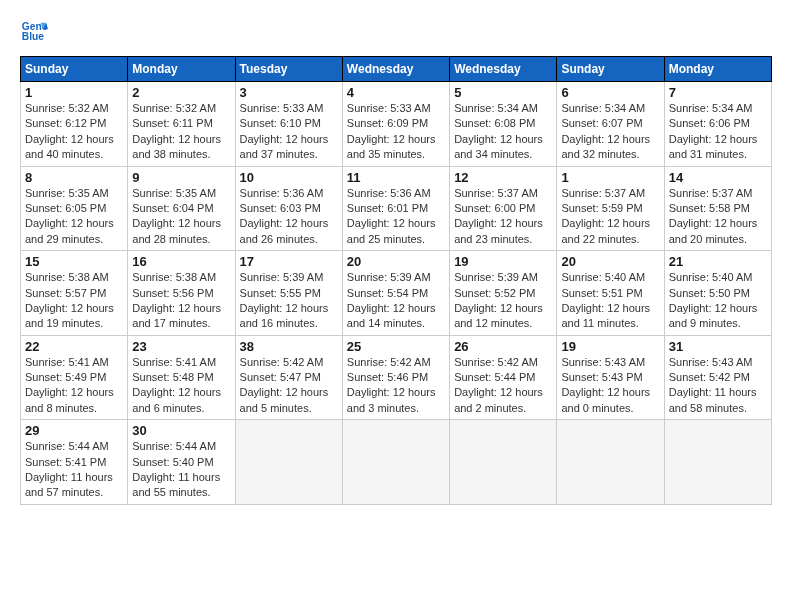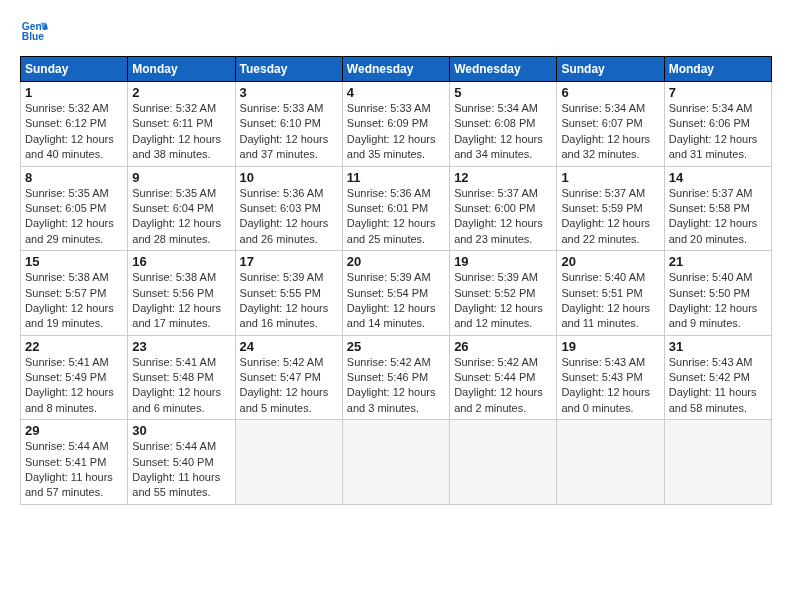--- a/index.html
+++ b/index.html
@@ -290,21 +290,21 @@
 and 8 minutes.</div>
           </td>
           <td>
             <span class="day-num">23</span>
             <div class="day-info" style="white-space: pre-line;">Sunrise: 5:41 AM
 Sunset: 5:48 PM
 Daylight: 12 hours
 and 6 minutes.</div>
           </td>
           <td>
-            <span class="day-num">24</span>
+            <span class="day-num">38</span>
             <div class="day-info" style="white-space: pre-line;">Sunrise: 5:42 AM
 Sunset: 5:47 PM
 Daylight: 12 hours
 and 5 minutes.</div>
           </td>
           <td>
             <span class="day-num">25</span>
             <div class="day-info" style="white-space: pre-line;">Sunrise: 5:42 AM
 Sunset: 5:46 PM
 Daylight: 12 hours

